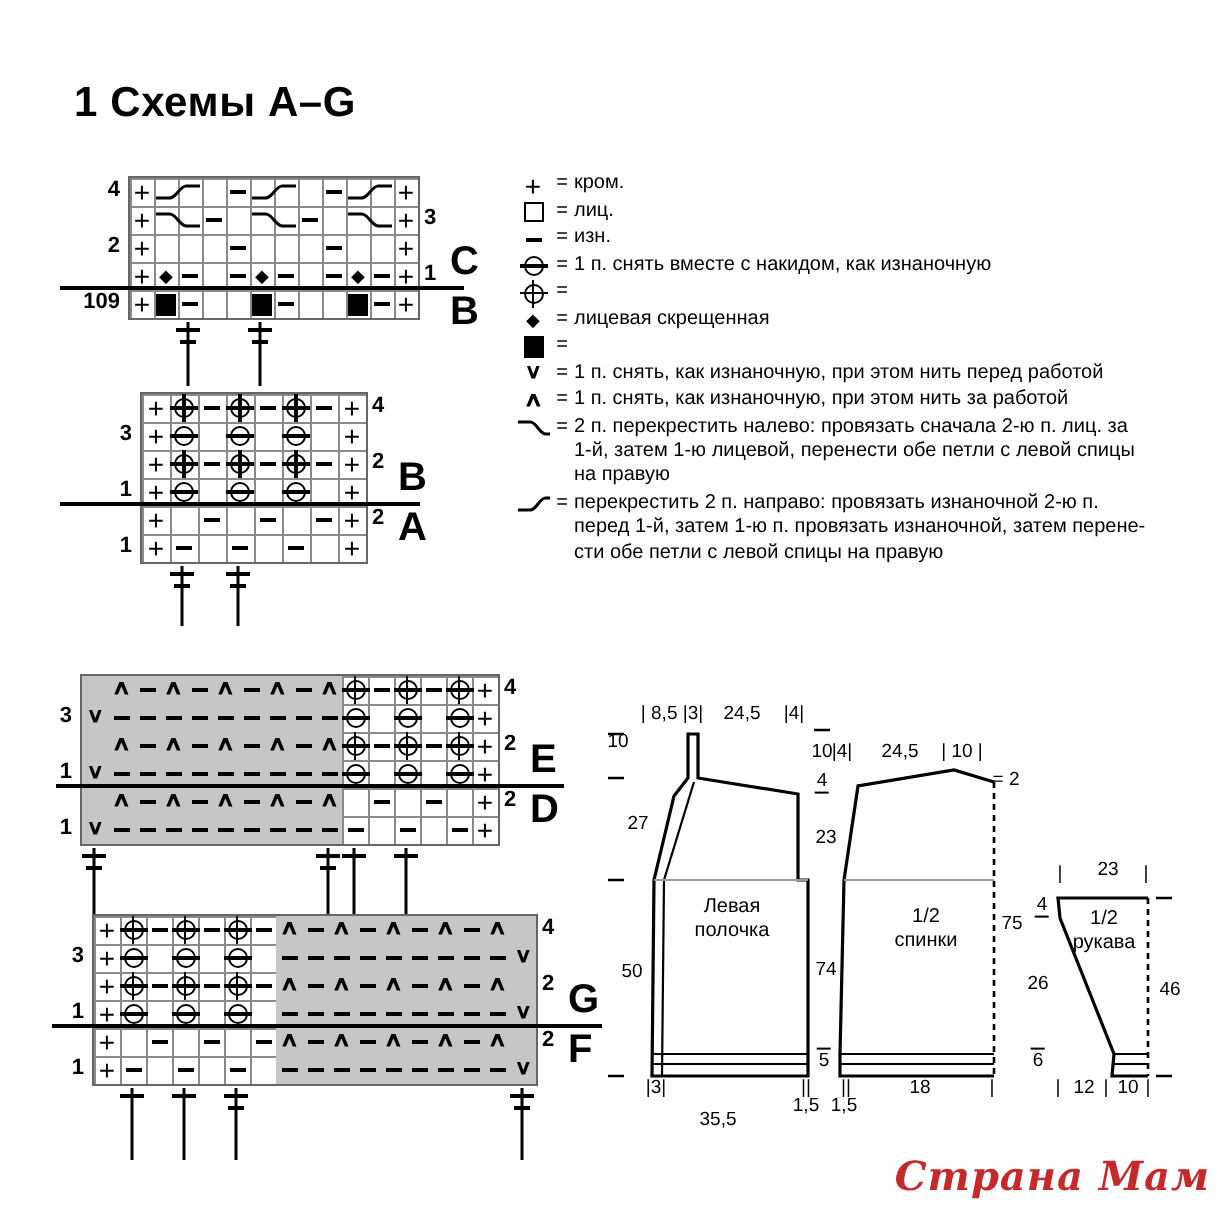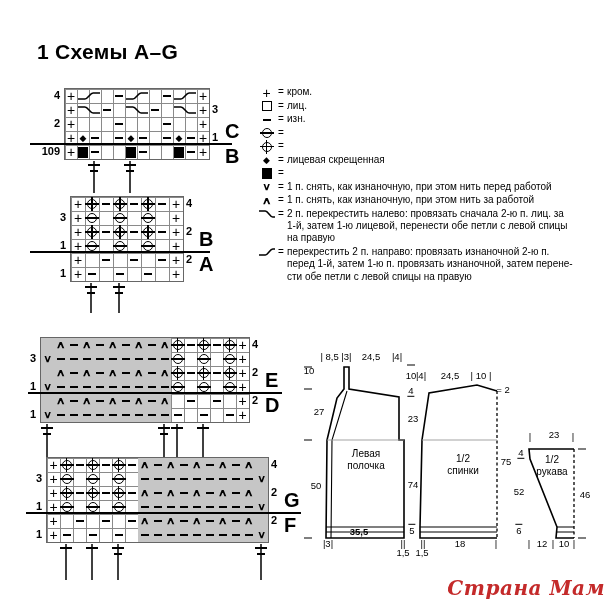--- a/index.html
+++ b/index.html
@@ -913,20 +913,21 @@
         <div class="sym-dash"></div>
       </div>
       <div class="leq">=</div>
       <div class="ltext">изн.</div>
     </div>
     <div class="lrow">
       <div class="lsym">
         <div class="sym-circ"></div>
       </div>
       <div class="leq">=</div>
+      <div class="ltext">1 п. снять вместе с накидом, как изнаночную</div>
     </div>
     <div class="lrow">
       <div class="lsym">
         <div class="sym-circ plus"></div>
       </div>
       <div class="leq">=</div>
     </div>
     <div class="lrow">
       <div class="lsym">
         <div class="sym-diamond">◆</div>
@@ -1006,21 +1007,21 @@
   <div id="schem-labels">
       <div class="mlab" style="left: 9px; top: 31px;">10</div>
       <div class="mlab" style="left: 19px; top: 72px;">27</div>
       <div class="mlab" style="left: 16px; top: 146px;">50</div>
       <div class="mlab" style="left: 36px; top: 17px;">| 8,5 |3|</div>
       <div class="mlab" style="left: 71px; top: 17px;">24,5</div>
       <div class="mlab" style="left: 97px; top: 17px;">|4|</div>
       <div class="mlab piece" style="left: 66px; top: 120px;">Левая
 полочка</div>
       <div class="mlab" style="left: 28px; top: 204px;">|3|</div>
-      <div class="mlab" style="left: 59px; top: 192px; font-weight: bold;">35,5</div>
+      <div class="mlab" style="left: 59px; top: 220px;">35,5</div>
       <div class="mlab" style="left: 103px; top: 204px;">||</div>
       <div class="mlab" style="left: 103px; top: 213px;">1,5</div>
       <div class="mlab" style="left: 111px; top: 36px;">10</div>
       <div class="mlab u" style="left: 111px; top: 51px;">4</div>
       <div class="mlab" style="left: 113px; top: 79px;">23</div>
       <div class="mlab" style="left: 113px; top: 145px;">74</div>
       <div class="mlab o" style="left: 112px; top: 190px;">5</div>
       <div class="mlab" style="left: 121px; top: 36px;">|4|</div>
       <div class="mlab" style="left: 150px; top: 36px;">24,5</div>
       <div class="mlab" style="left: 181px; top: 36px;">| 10 |</div>
@@ -1029,21 +1030,21 @@
 спинки</div>
       <div class="mlab" style="left: 206px; top: 122px;">75</div>
       <div class="mlab" style="left: 123px; top: 204px;">||</div>
       <div class="mlab" style="left: 122px; top: 213px;">1,5</div>
       <div class="mlab" style="left: 160px; top: 204px;">18</div>
       <div class="mlab" style="left: 196px; top: 204px;">|</div>
       <div class="mlab" style="left: 230px; top: 97px;">|</div>
       <div class="mlab" style="left: 254px; top: 95px;">23</div>
       <div class="mlab" style="left: 273px; top: 97px;">|</div>
       <div class="mlab u" style="left: 221px; top: 113px;">4</div>
-      <div class="mlab" style="left: 219px; top: 152px;">52</div>
+      <div class="mlab" style="left: 219px; top: 152px;">26</div>
       <div class="mlab o" style="left: 219px; top: 190px;">6</div>
       <div class="mlab" style="left: 285px; top: 155px;">46</div>
       <div class="mlab piece" style="left: 252px; top: 126px;">1/2
 рукава</div>
       <div class="mlab" style="left: 229px; top: 204px;">|</div>
       <div class="mlab" style="left: 242px; top: 204px;">12</div>
       <div class="mlab" style="left: 253px; top: 204px;">|</div>
       <div class="mlab" style="left: 264px; top: 204px;">10</div>
       <div class="mlab" style="left: 274px; top: 204px;">|</div>
     </div>

